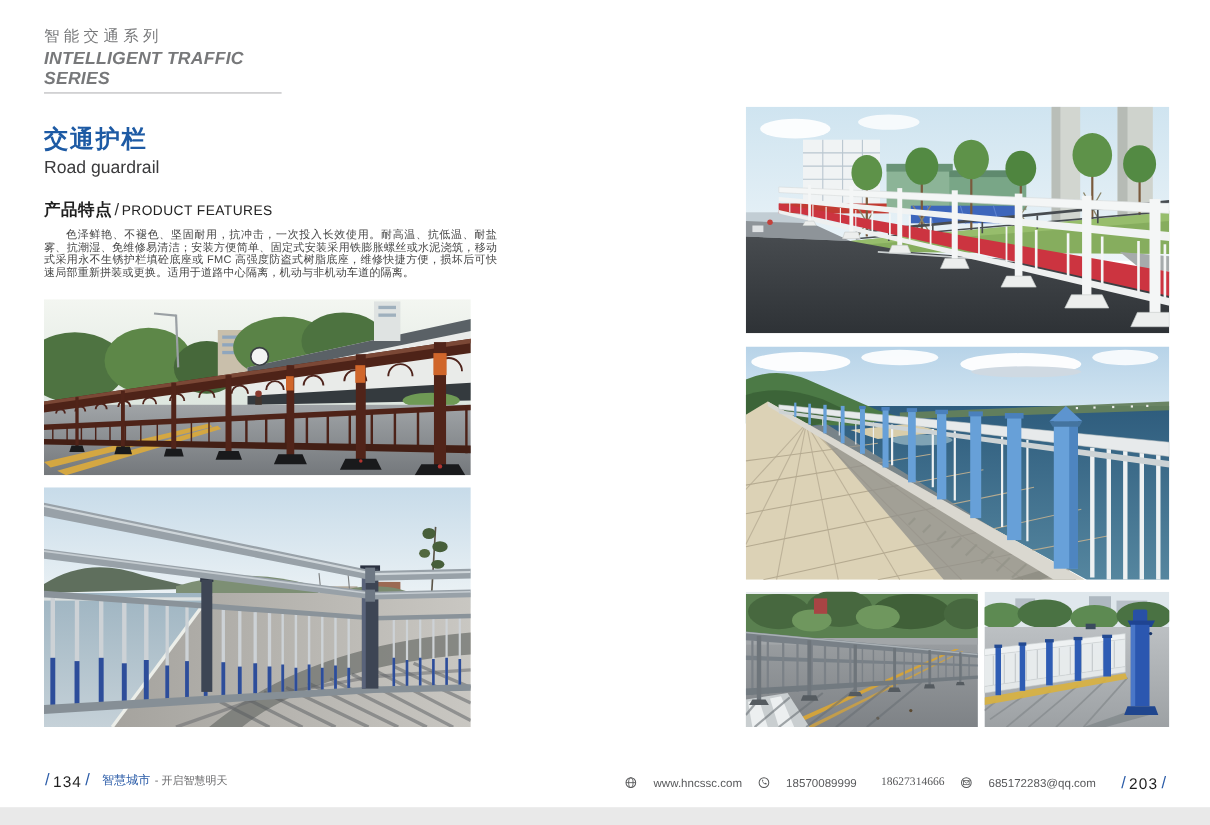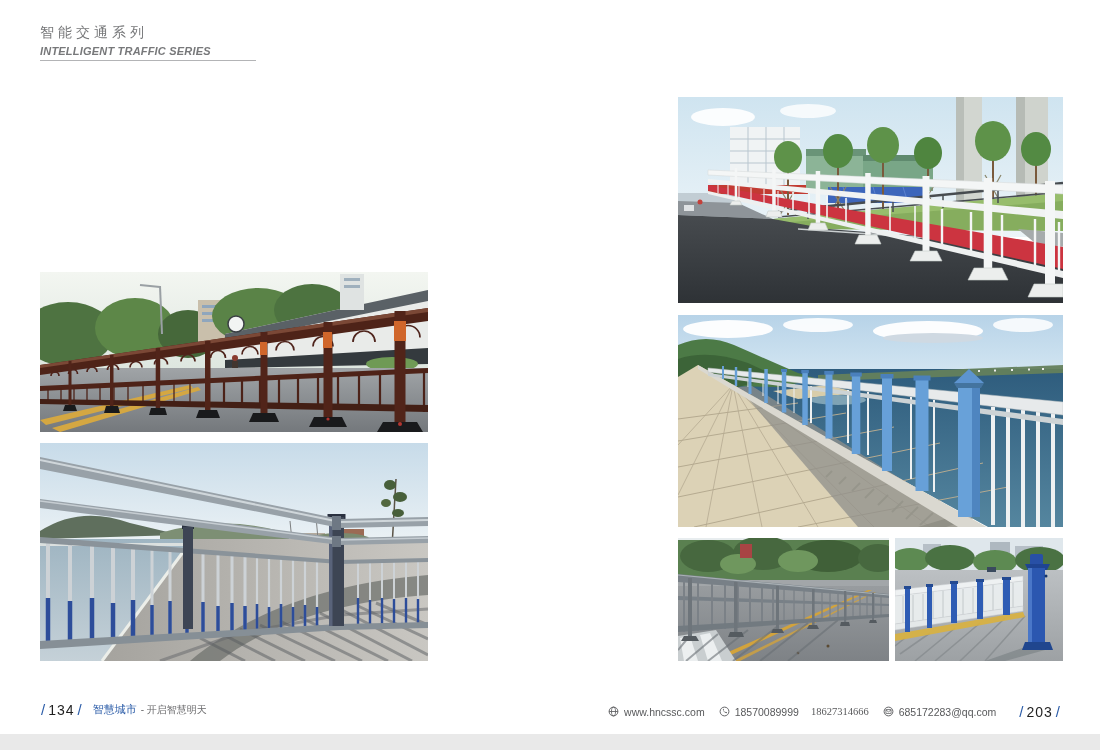--- a/index.html
+++ b/index.html
@@ -3,21 +3,21 @@
 <meta charset="utf-8">
 <style>
   html,body{margin:0;padding:0;background:#e9e9e9;}
   .sheet{
     position:relative;width:1100px;height:734px;background:#ffffff;
     overflow:hidden;font-family:"Liberation Sans", sans-serif;margin:0 auto;
   }
   
   .series-header{position:absolute;left:40px;top:24px;width:216px;}
   .series-cn{font-size:14px;color:#77787a;letter-spacing:4px;}
-  .series-en{font-size:11px;font-weight:bold;font-style:italic;color:#77787a;margin-top:3px;letter-spacing:.2px;}
+  .series-en{font-size:16px;font-weight:bold;font-style:italic;color:#77787a;margin-top:3px;letter-spacing:.2px;}
   .series-rule{width:216px;height:1px;background:#b3b4b6;margin-top:3px;}
   
   .product-title{position:absolute;left:40px;top:112px;}
   .product-title .cn{font-size:22px;font-weight:bold;color:#1d5aa4;letter-spacing:1.5px;}
   .product-title .en{font-size:16px;color:#3a3a3c;margin-top:2px;}
   
   .features{position:absolute;left:40px;top:181px;width:412px;}
   .features h3{margin:0;font-size:15px;color:#1f1f1f;font-weight:bold;letter-spacing:.5px;}
   .features h3 .sep{font-weight:normal;color:#333;padding:0 2px;}
   .features h3 .en{font-size:12.5px;font-weight:normal;color:#222;letter-spacing:.4px;}
@@ -32,37 +32,45 @@
   #photo4{left:678px;top:315px;width:385px;height:212px;}
   #photo5{left:678px;top:538px;width:211px;height:123px;}
   #photo6{left:895px;top:538px;width:168px;height:123px;}
   
   .footer-left{position:absolute;left:38px;top:701px;display:flex;align-items:center;}
   .slash{color:#2b5ca8;font-size:15px;padding:0 3px;}
   .pageno{font-size:14px;font-weight:normal;color:#1f1f1f;letter-spacing:1px;}
   .brand{color:#2b5ca8;font-weight:normal;font-size:11px;margin-left:8px;}
   .tagline{color:#6a6a6c;font-size:10px;margin-left:4px;}
   .footer-right{position:absolute;right:37px;top:703px;display:flex;align-items:center;gap:14px;}
-  .contact{display:flex;align-items:center;gap:5px;color:#58595b;font-size:10.5px;}
+  .contact{display:flex;align-items:center;gap:15px;color:#58595b;font-size:10.5px;}
   .contact svg{width:11px;height:11px;color:#58595b;}
   .contact .num + .num{margin-left:7px;font-family:Liberation Serif, serif;}
   .pagegroup{display:flex;align-items:center;margin-left:6px;}
 </style>
 </head>
 <body>
 
 <div class="sheet">
 
   <header class="series-header">
     <div class="series-cn">智能交通系列</div>
     <div class="series-en">INTELLIGENT TRAFFIC SERIES</div>
     <div class="series-rule"></div>
   </header>
 
-
+  <section class="product-title">
+    <div class="cn">交通护栏</div>
+    <div class="en">Road guardrail</div>
+  </section>
+
+  <section class="features">
+    <h3><span>产品特点</span><span class="sep">/</span><span class="en">PRODUCT FEATURES</span></h3>
+    <p>色泽鲜艳、不褪色、坚固耐用，抗冲击，一次投入长效使用。耐高温、抗低温、耐盐雾、抗潮湿、免维修易清洁；安装方便简单、固定式安装采用铁膨胀螺丝或水泥浇筑，移动式采用永不生锈护栏填砼底座或 FMC 高强度防盗式树脂底座，维修快捷方便，损坏后可快速局部重新拼装或更换。适用于道路中心隔离，机动与非机动车道的隔离。</p>
+  </section>
 
   <figure class="photo" id="photo1" aria-label="brown decorative median guardrail along city street">
     <svg viewBox="0 0 388 160">
       <defs>
         <linearGradient id="p1sky" x1="0" y1="0" x2="0" y2="1">
             <stop offset="0" stop-color="#f3f6f1"></stop>
             <stop offset="1" stop-color="#dde6df"></stop>
           </linearGradient>
         <linearGradient id="p1road" x1="0" y1="0" x2="0" y2="1">
             <stop offset="0" stop-color="#a0a4a7"></stop>

